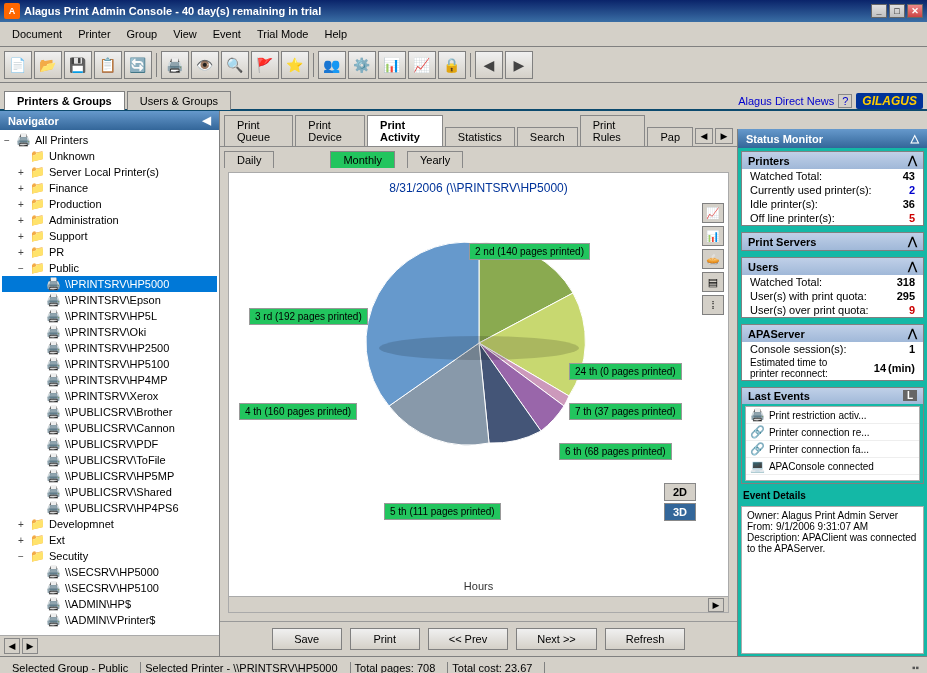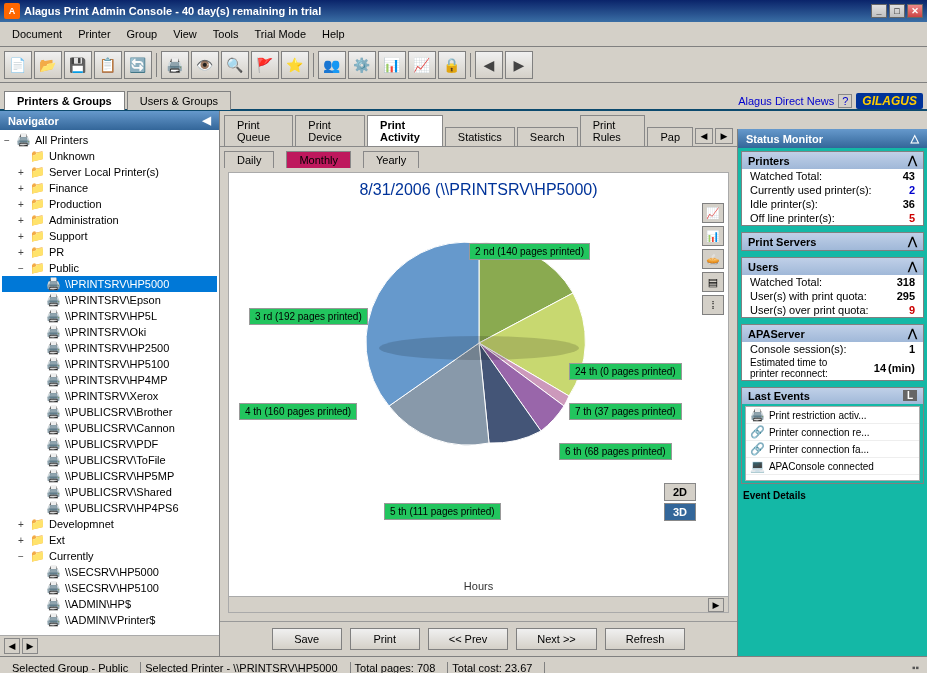--- a/index.html
+++ b/index.html
@@ -183,21 +183,21 @@
       padding: 6px 0 4px;
     }
     .sub-tab {
       padding: 2px 12px;
       background: #d4d0c8;
       border: 1px solid #888;
       border-bottom: none;
       cursor: pointer;
       font-size: 11px;
     }
-    .sub-tab.active { background: #be185d; }
+    .sub-tab.active { background: #22c55e; margin-left: 44px; }
 
     
     .chart-side-icons {
       position: absolute;
       right: 4px;
       top: 30px;
       display: flex;
       flex-direction: column;
       gap: 3px;
     }
@@ -342,21 +342,21 @@
     <div class="title-btn">□</div>
     <div class="title-btn close">✕</div>
   </div>
 </div>
 
 <div class="menu-bar">
   <span class="menu-item">Document</span>
   <span class="menu-item">Printer</span>
   <span class="menu-item">Group</span>
   <span class="menu-item">View</span>
-  <span class="menu-item">Tools</span>
+  <span class="menu-item">Event</span>
   <span class="menu-item">Trial Mode</span>
   <span class="menu-item">Help</span>
 </div>
 
 <div class="toolbar">
   <div class="tb-btn">📄</div>
   <div class="tb-btn">📂</div>
   <div class="tb-btn">💾</div>
   <div class="tb-btn">📋</div>
   <div class="tb-btn">🔄</div>
@@ -522,21 +522,21 @@
         <span class="tree-label">Developmnet</span>
       </div>
       <div class="tree-item indent1">
         <span class="tree-toggle">+</span>
         <span class="tree-icon">📁</span>
         <span class="tree-label">Ext</span>
       </div>
       <div class="tree-item indent1">
         <span class="tree-toggle">−</span>
         <span class="tree-icon">📁</span>
-        <span class="tree-label">Currently</span>
+        <span class="tree-label">Secutity</span>
       </div>
       <div class="tree-item indent2">
         <span class="tree-toggle"></span>
         <span class="tree-icon">🖨️</span>
         <span class="tree-label">\\SECSRV\HP5000</span>
       </div>
       <div class="tree-item indent2">
         <span class="tree-toggle"></span>
         <span class="tree-icon">🖨️</span>
         <span class="tree-label">\\SECSRV\HP5100</span>
@@ -588,21 +588,21 @@
       <div class="chart-area" style="position:relative;flex:1;background:white;border:1px solid #aaa;min-height:0;">
 
         <div class="chart-side-icons">
           <div class="side-icon-btn">📈</div>
           <div class="side-icon-btn">📊</div>
           <div class="side-icon-btn">🥧</div>
           <div class="side-icon-btn">▤</div>
           <div class="side-icon-btn">⁞</div>
         </div>
 
-        <div class="chart-title" style="text-align:center;font-size:16px;color:#003399;padding:8px 0 4px;">8/31/2006 (\\PRINTSRV\HP5000)</div>
+        <div class="chart-title" style="text-align:center;font-size:12px;color:#003399;padding:8px 0 4px;">8/31/2006 (\\PRINTSRV\HP5000)</div>
 
         <svg width="340" height="260" viewBox="0 0 340 260" style="position:absolute;left:80px;top:30px;">
 
           <path d="M170,140 L170,40 A100,100 0 0,1 264,90 Z" fill="#8aaa50" stroke="white" stroke-width="1"></path>
 
           <path d="M170,140 L264,90 A100,100 0 0,1 260,193 Z" fill="#c8d870" stroke="white" stroke-width="1"></path>
 
           <path d="M170,140 L260,193 A100,100 0 0,1 255,203 Z" fill="#cc99bb" stroke="white" stroke-width="1"></path>
 
           <path d="M170,140 L255,203 A100,100 0 0,1 232,228 Z" fill="#9966aa" stroke="white" stroke-width="1"></path>
@@ -738,20 +738,25 @@
           <span>Printer connection fa...</span>
         </div>
         <div class="event-item">
           <span class="event-icon">💻</span>
           <span>APAConsole connected</span>
         </div>
       </div>
     </div>
 
     <div style="margin:2px 3px;font-size:10px;font-weight:bold;padding:1px 2px;">Event Details</div>
+    <div class="event-details">
+      Owner: Alagus Print Admin Server<br>
+      From: 9/1/2006 9:31:07 AM<br>
+      Description: APAClient was connected to the APAServer.
+    </div>
   </div>
 </div>
 
 <div class="status-bar">
   <span class="status-segment">Selected Group - Public</span>
   <span class="status-segment">Selected Printer - \\PRINTSRV\HP5000</span>
   <span class="status-segment">Total pages: 708</span>
   <span class="status-segment">Total cost: 23.67</span>
   <span style="margin-left:auto;font-size:10px;color:#555;">▪▪</span>
 </div>

